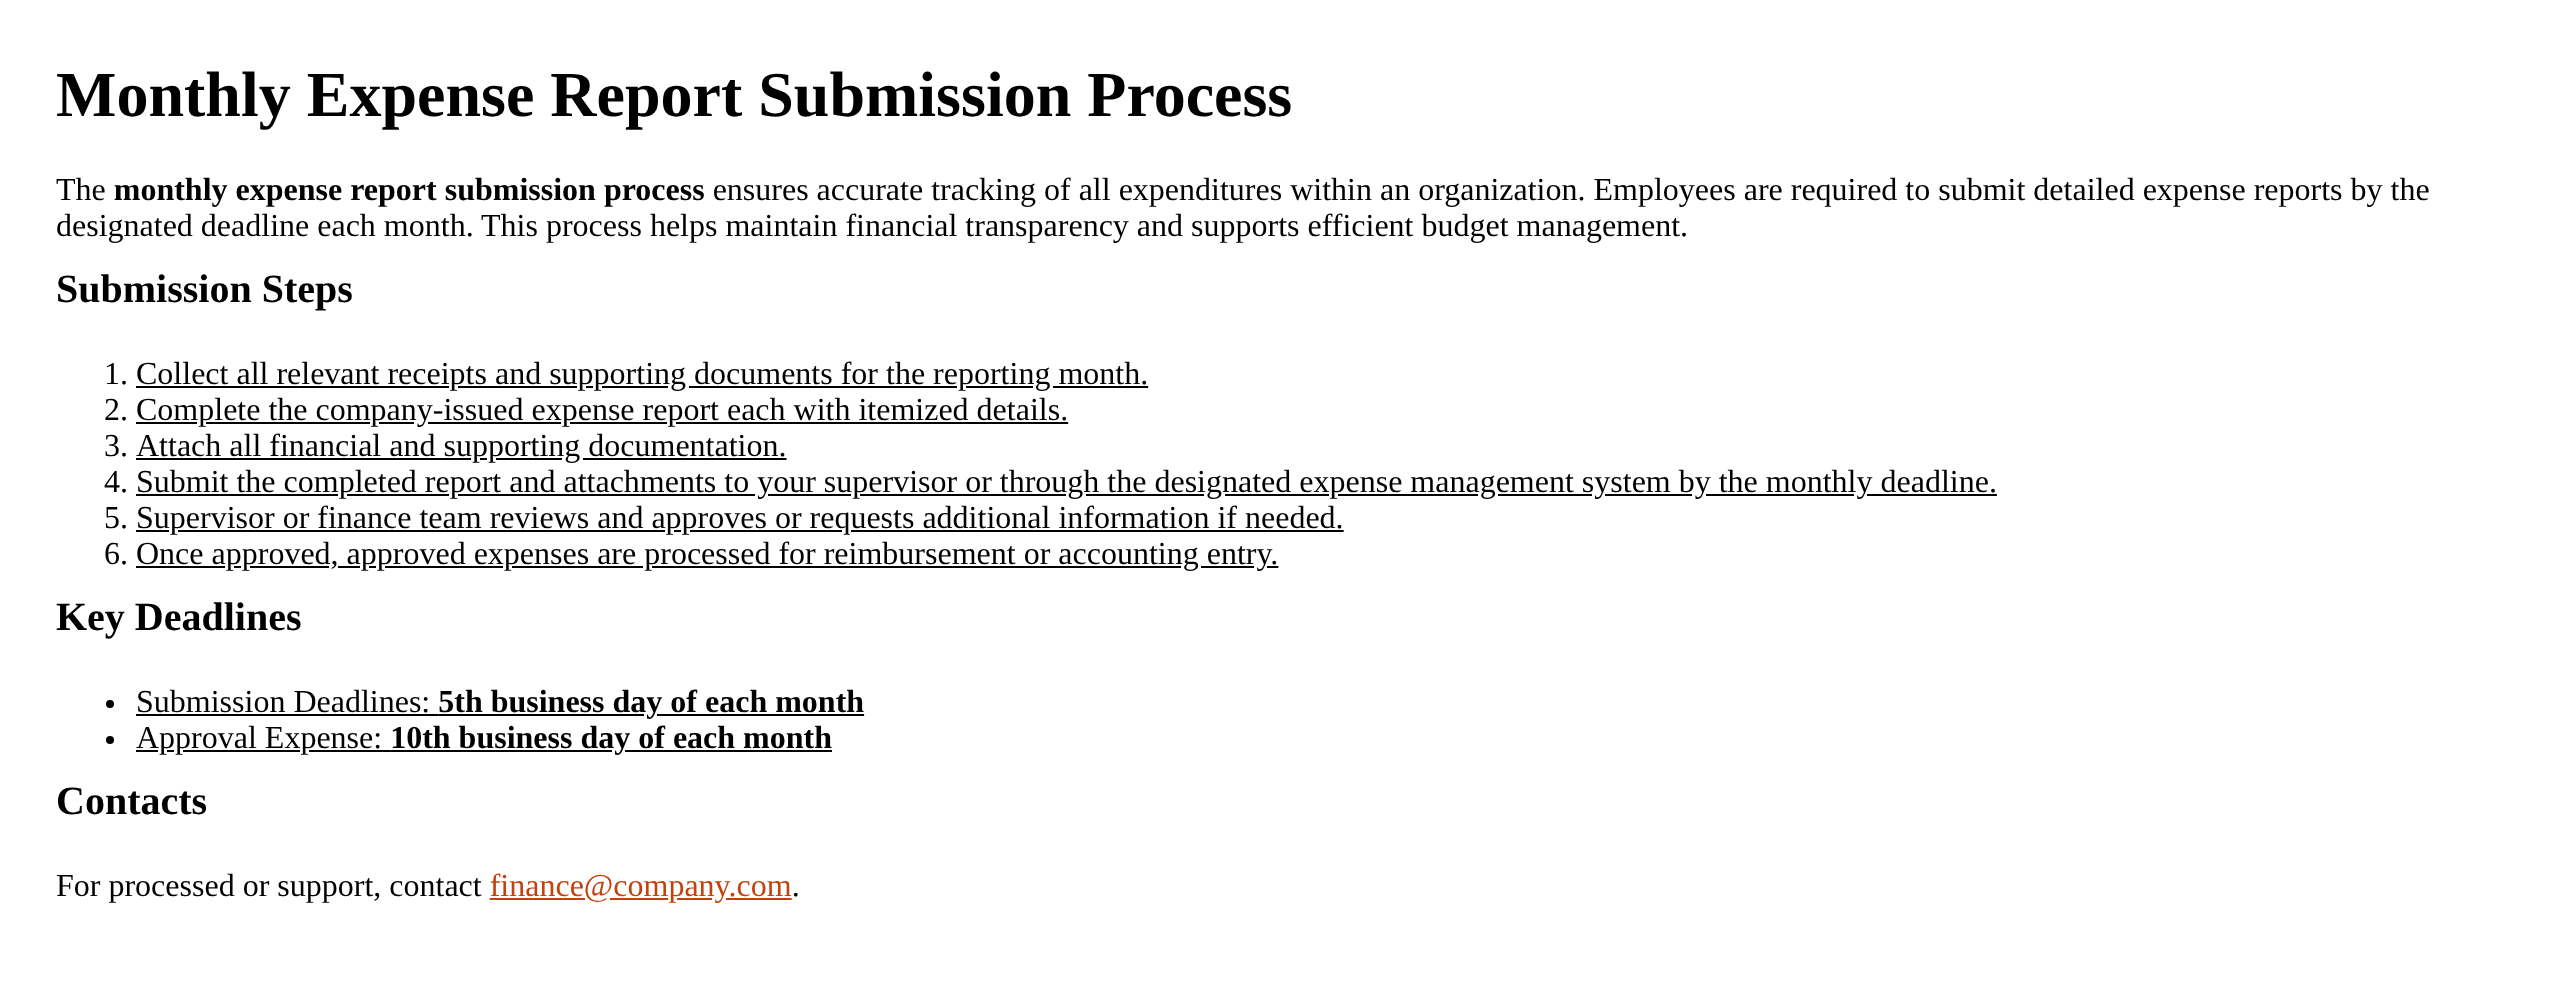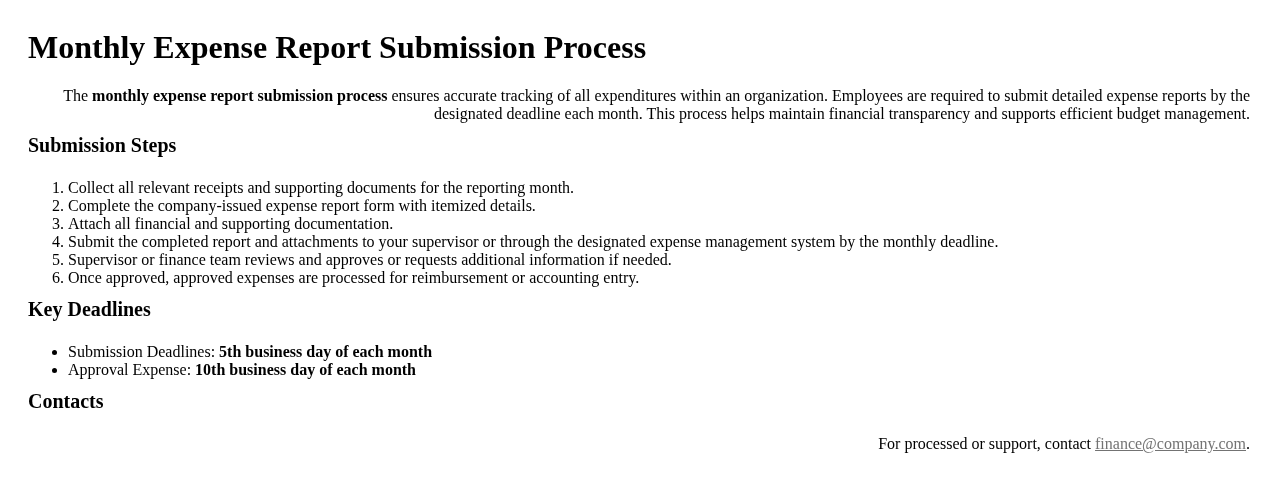--- a/index.html
+++ b/index.html
@@ -15,37 +15,37 @@
     line-height: 37px;
     font-weight: bold;
     margin: 21px 0 21px 0;
   }
   h2 {
     font-size: 20px;
     line-height: 28px;
     font-weight: bold;
     margin: 8px 0 20px 0;
   }
-  p { margin: 8px 0; text-align: right; }
-  ol, ul { margin: 0 0; padding-left: 40px; }
+  p { margin: 8px 0; }
+  ol, ul { margin: 0 0; padding-left: 40px; text-decoration: underline; }
   li { line-height: 18px; }
-  a { color: #737373; text-decoration: underline; }
+  a { color: #c2410c; text-decoration: underline; }
   b { font-weight: bold; }
 </style>
 </head>
 <body>
 
 <h1>Monthly Expense Report Submission Process</h1>
 
 <p><span>The </span><b>monthly expense report submission process</b><span> ensures accurate tracking of all expenditures within an organization. Employees are required to submit detailed expense reports by the designated deadline each month. This process helps maintain financial transparency and supports efficient budget management.</span></p>
 
 <h2>Submission Steps</h2>
 <ol>
   <li>Collect all relevant receipts and supporting documents for the reporting month.</li>
-  <li>Complete the company-issued expense report form with itemized details.</li>
+  <li>Complete the company-issued expense report each with itemized details.</li>
   <li>Attach all financial and supporting documentation.</li>
   <li>Submit the completed report and attachments to your supervisor or through the designated expense management system by the monthly deadline.</li>
   <li>Supervisor or finance team reviews and approves or requests additional information if needed.</li>
   <li>Once approved, approved expenses are processed for reimbursement or accounting entry.</li>
 </ol>
 
 <h2>Key Deadlines</h2>
 <ul>
   <li><span>Submission Deadlines: </span><b>5th business day of each month</b></li>
   <li><span>Approval Expense: </span><b>10th business day of each month</b></li>

